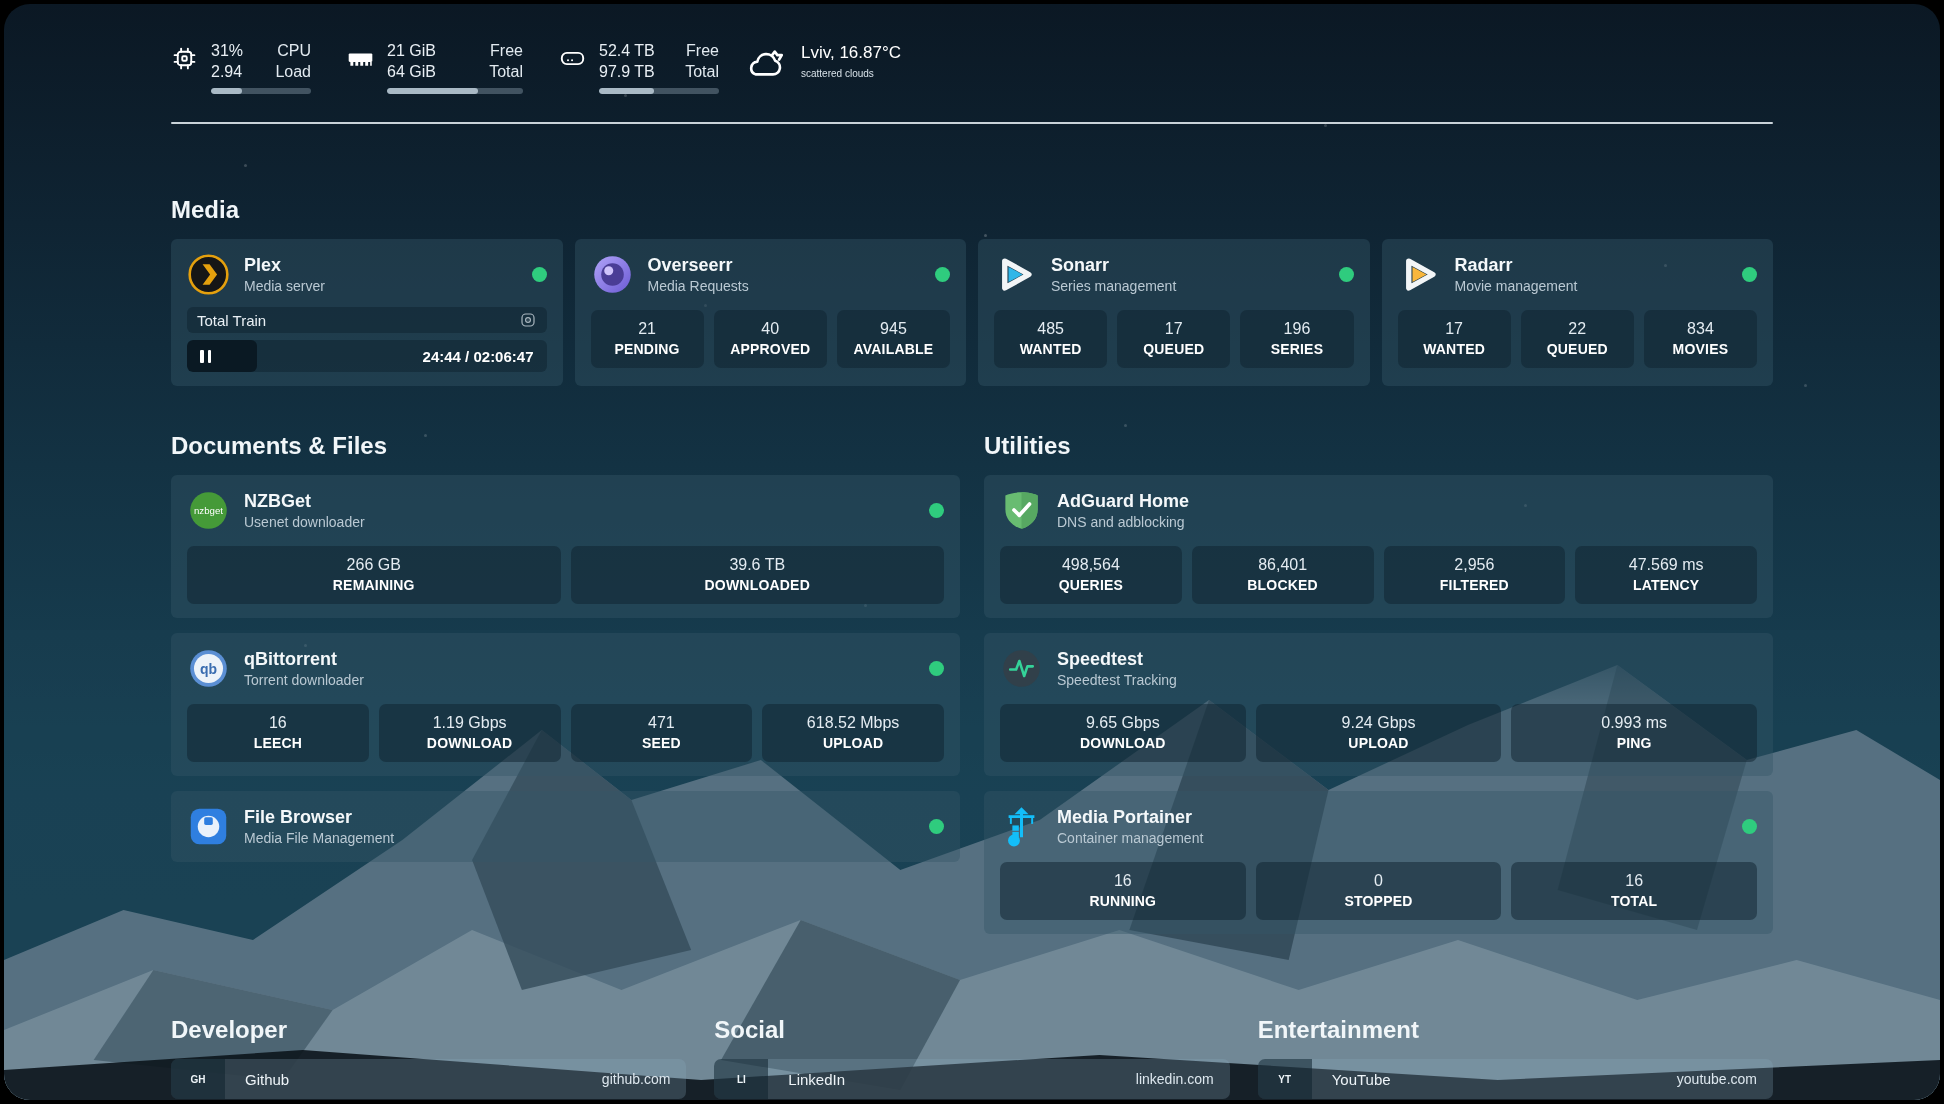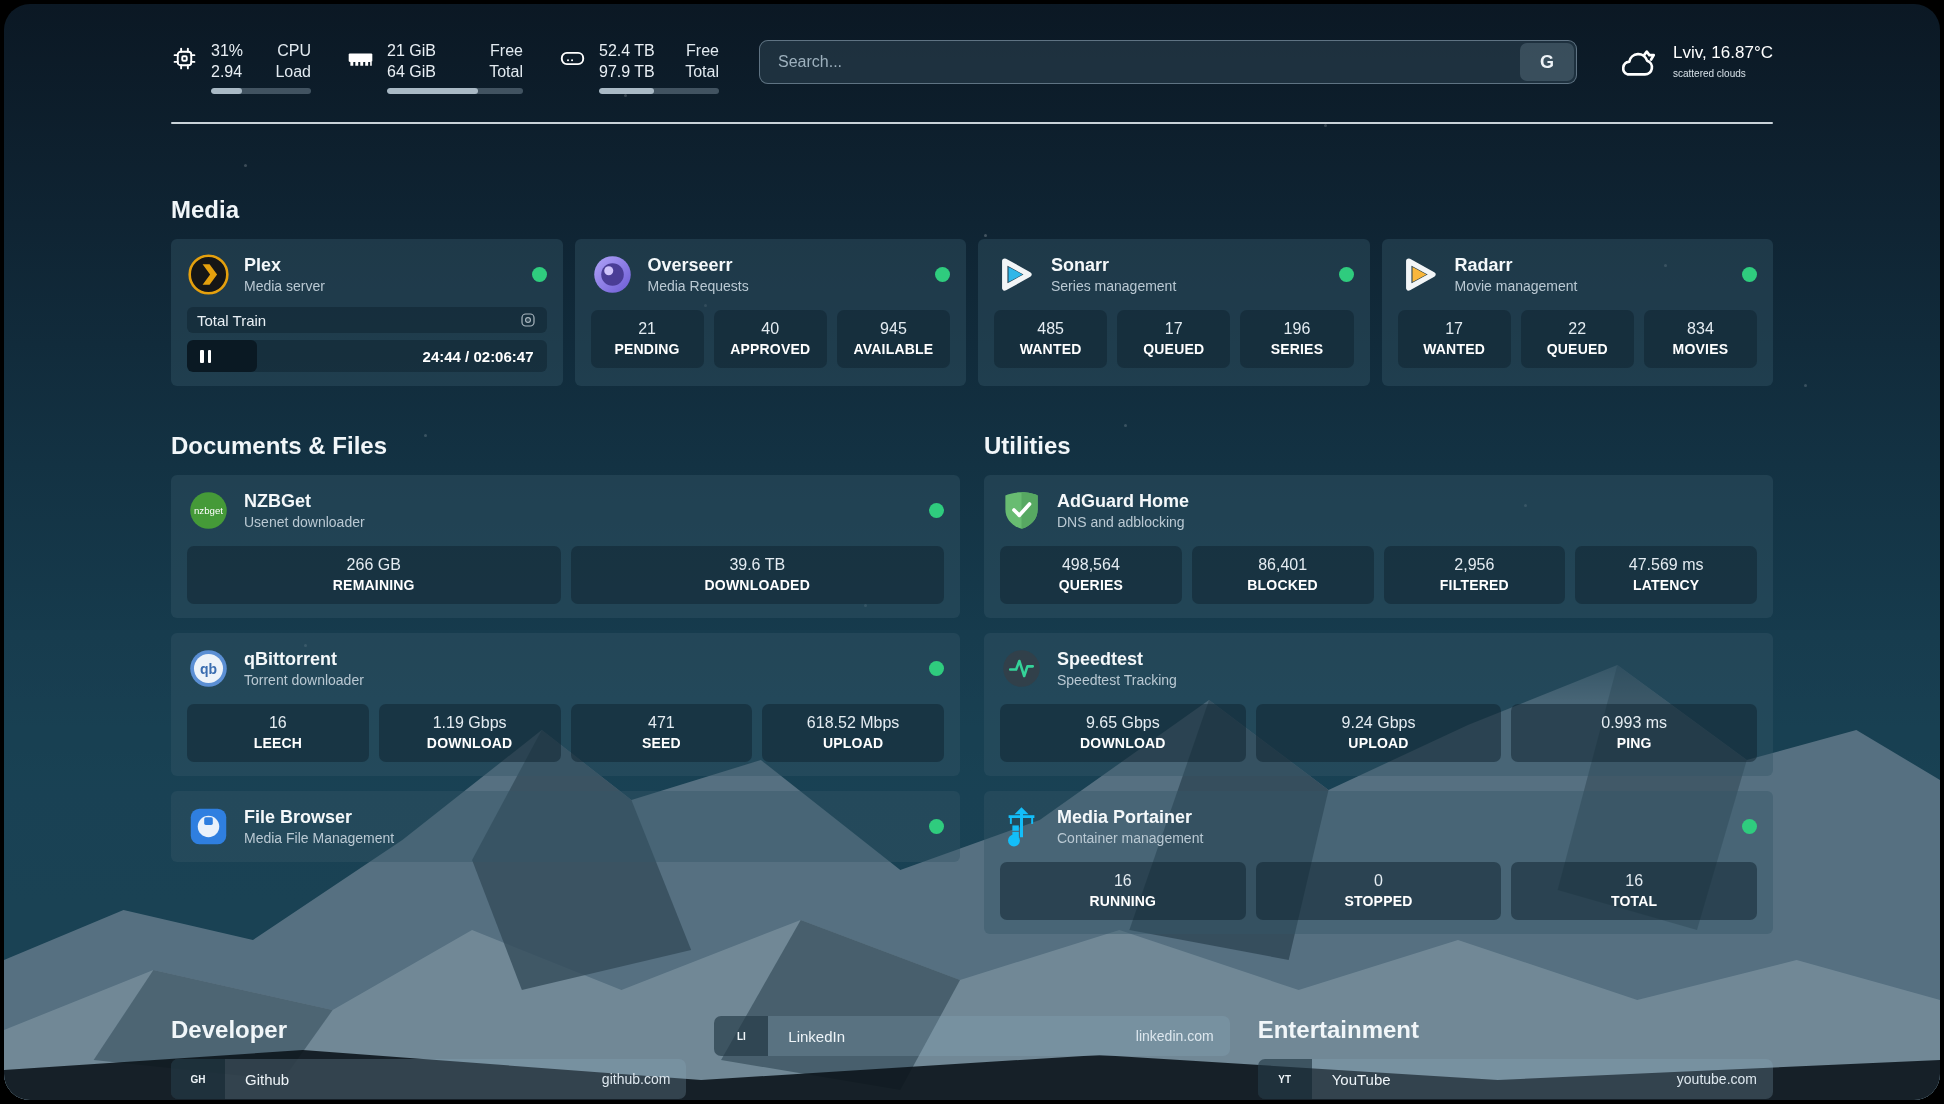--- a/index.html
+++ b/index.html
@@ -179,24 +179,20 @@
               <span class="m-value">97.9 TB</span>
               <span class="m-label">Total</span>
             </div>
           <div class="m-bar">
               <i style="width: 46%;"></i>
             </div>
         </div>
       </div>
     </div>
 
-    <div class="search">
-      <input type="text" placeholder="Search..." style="">
-      <button class="g-btn">G</button>
-    </div>
 
     <div class="weather">
       <span class="w-icon">
         <svg viewBox="0 0 48 34" fill="none" stroke="#fff" stroke-width="3" stroke-linecap="round" stroke-linejoin="round">
           <path d="M31 8l3-4 3 4h5l-3 5"></path>
           <path d="M12 30h20a8 8 0 0 0 2.4-15.6A10.5 10.5 0 0 0 14 15.5 7.5 7.5 0 0 0 12 30z" fill="#173849" fill-opacity=".01"></path>
         </svg>
       </span>
       <div>
         <div class="w-main">Lviv, 16.87°C</div>
@@ -561,20 +557,21 @@
               <a class="bm-row">
                 <span class="bm-abbr">GH</span>
                 <span class="bm-name">Github</span>
                 <span class="bm-url">github.com</span>
               </a>
 
             </div>
         </section>
 
         <section class="bm-group">
+          <h2 class="section-title">Social</h2>
           <div class="bm-list">
 
               <a class="bm-row">
                 <span class="bm-abbr">LI</span>
                 <span class="bm-name">LinkedIn</span>
                 <span class="bm-url">linkedin.com</span>
               </a>
 
             </div>
         </section>

